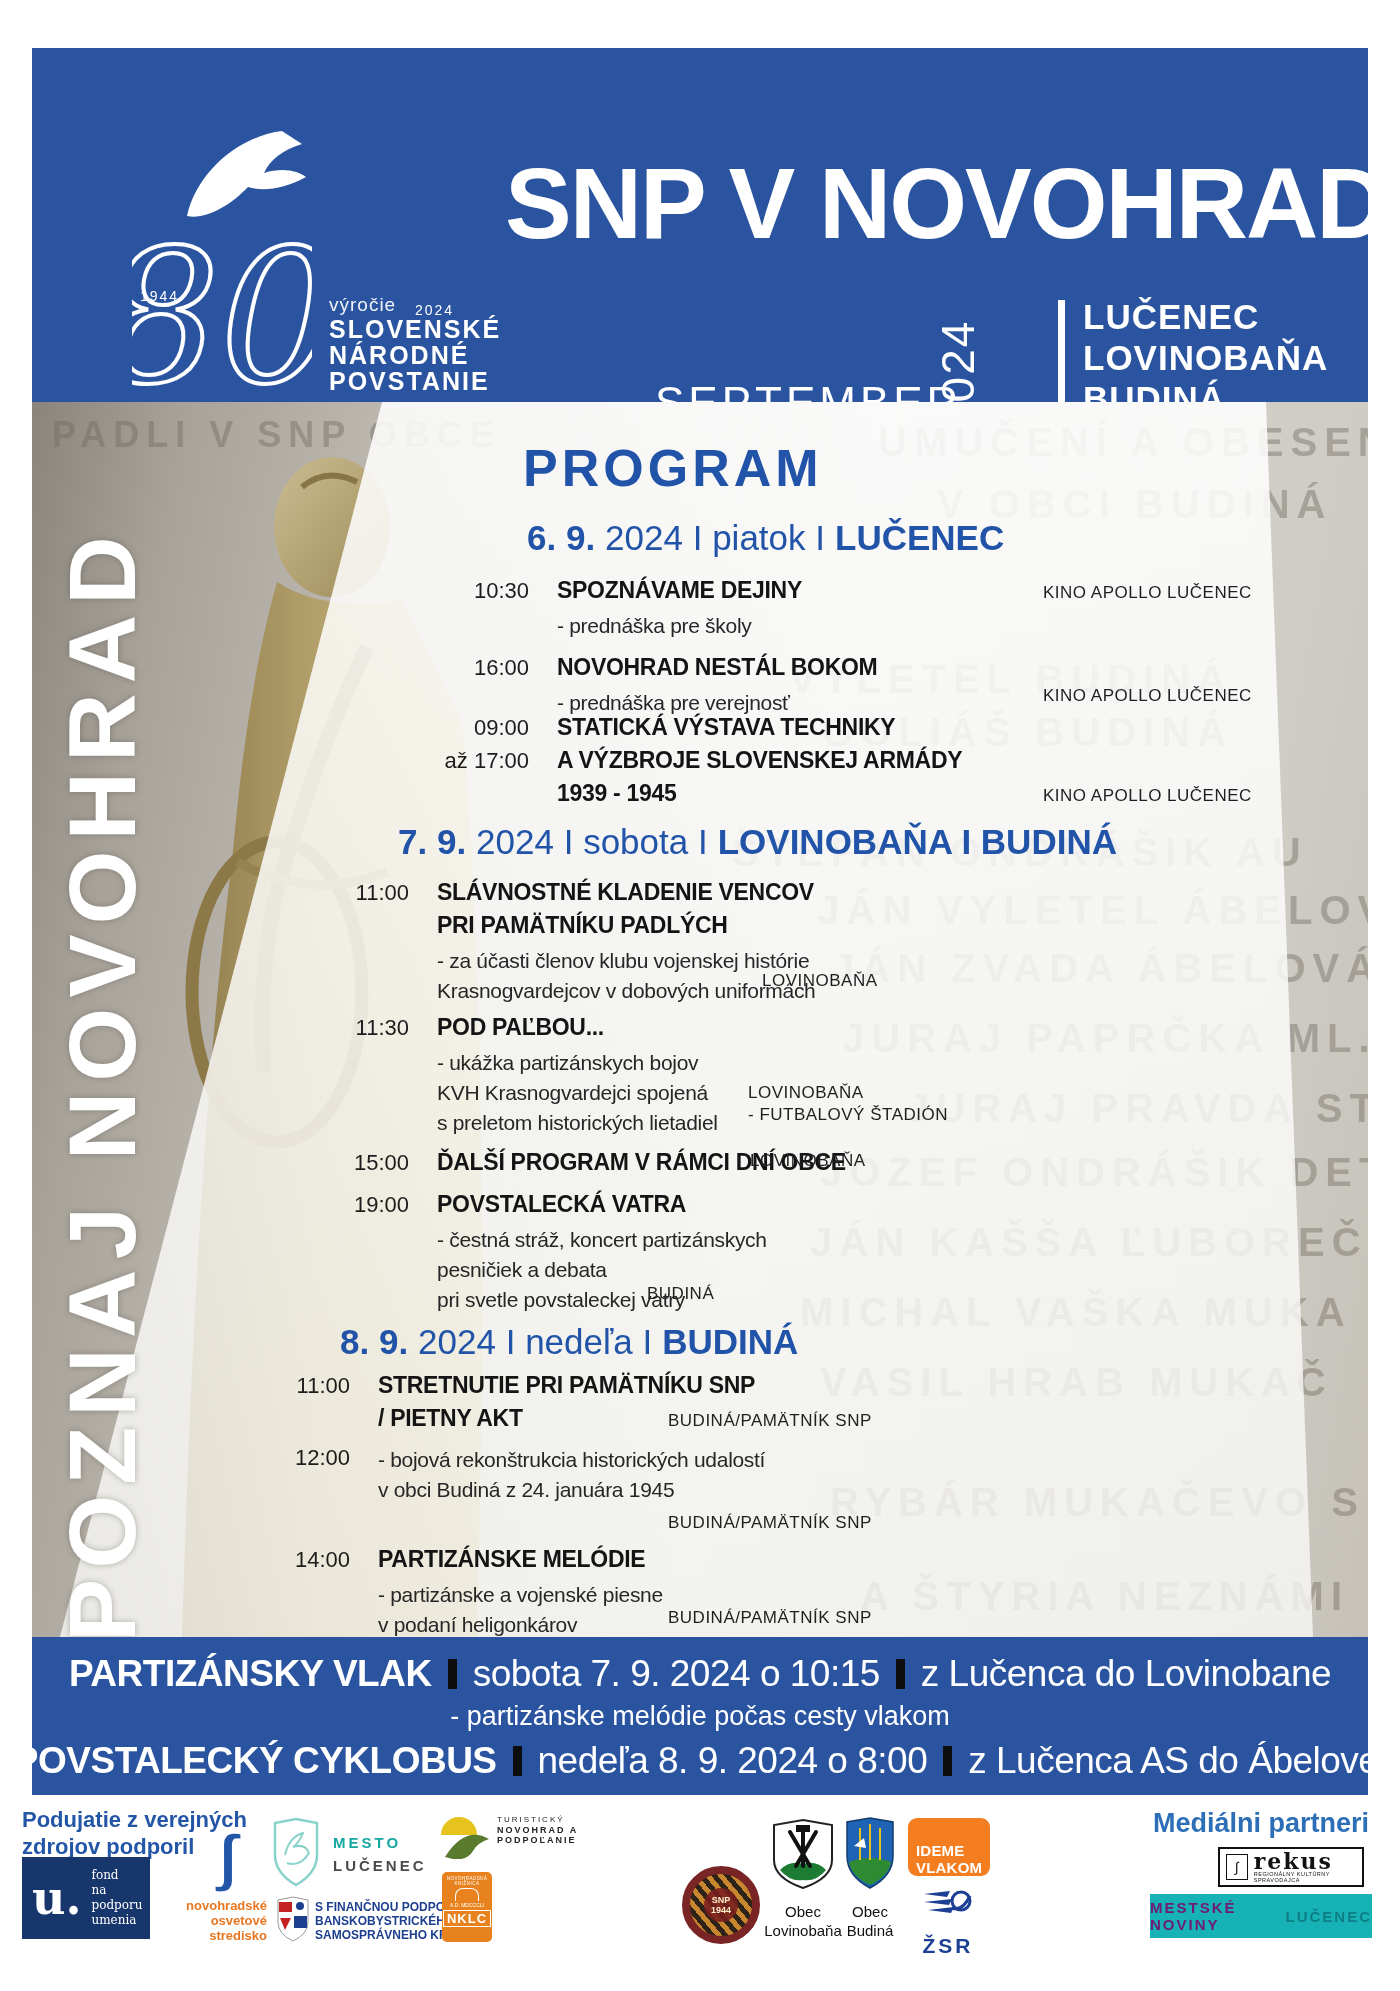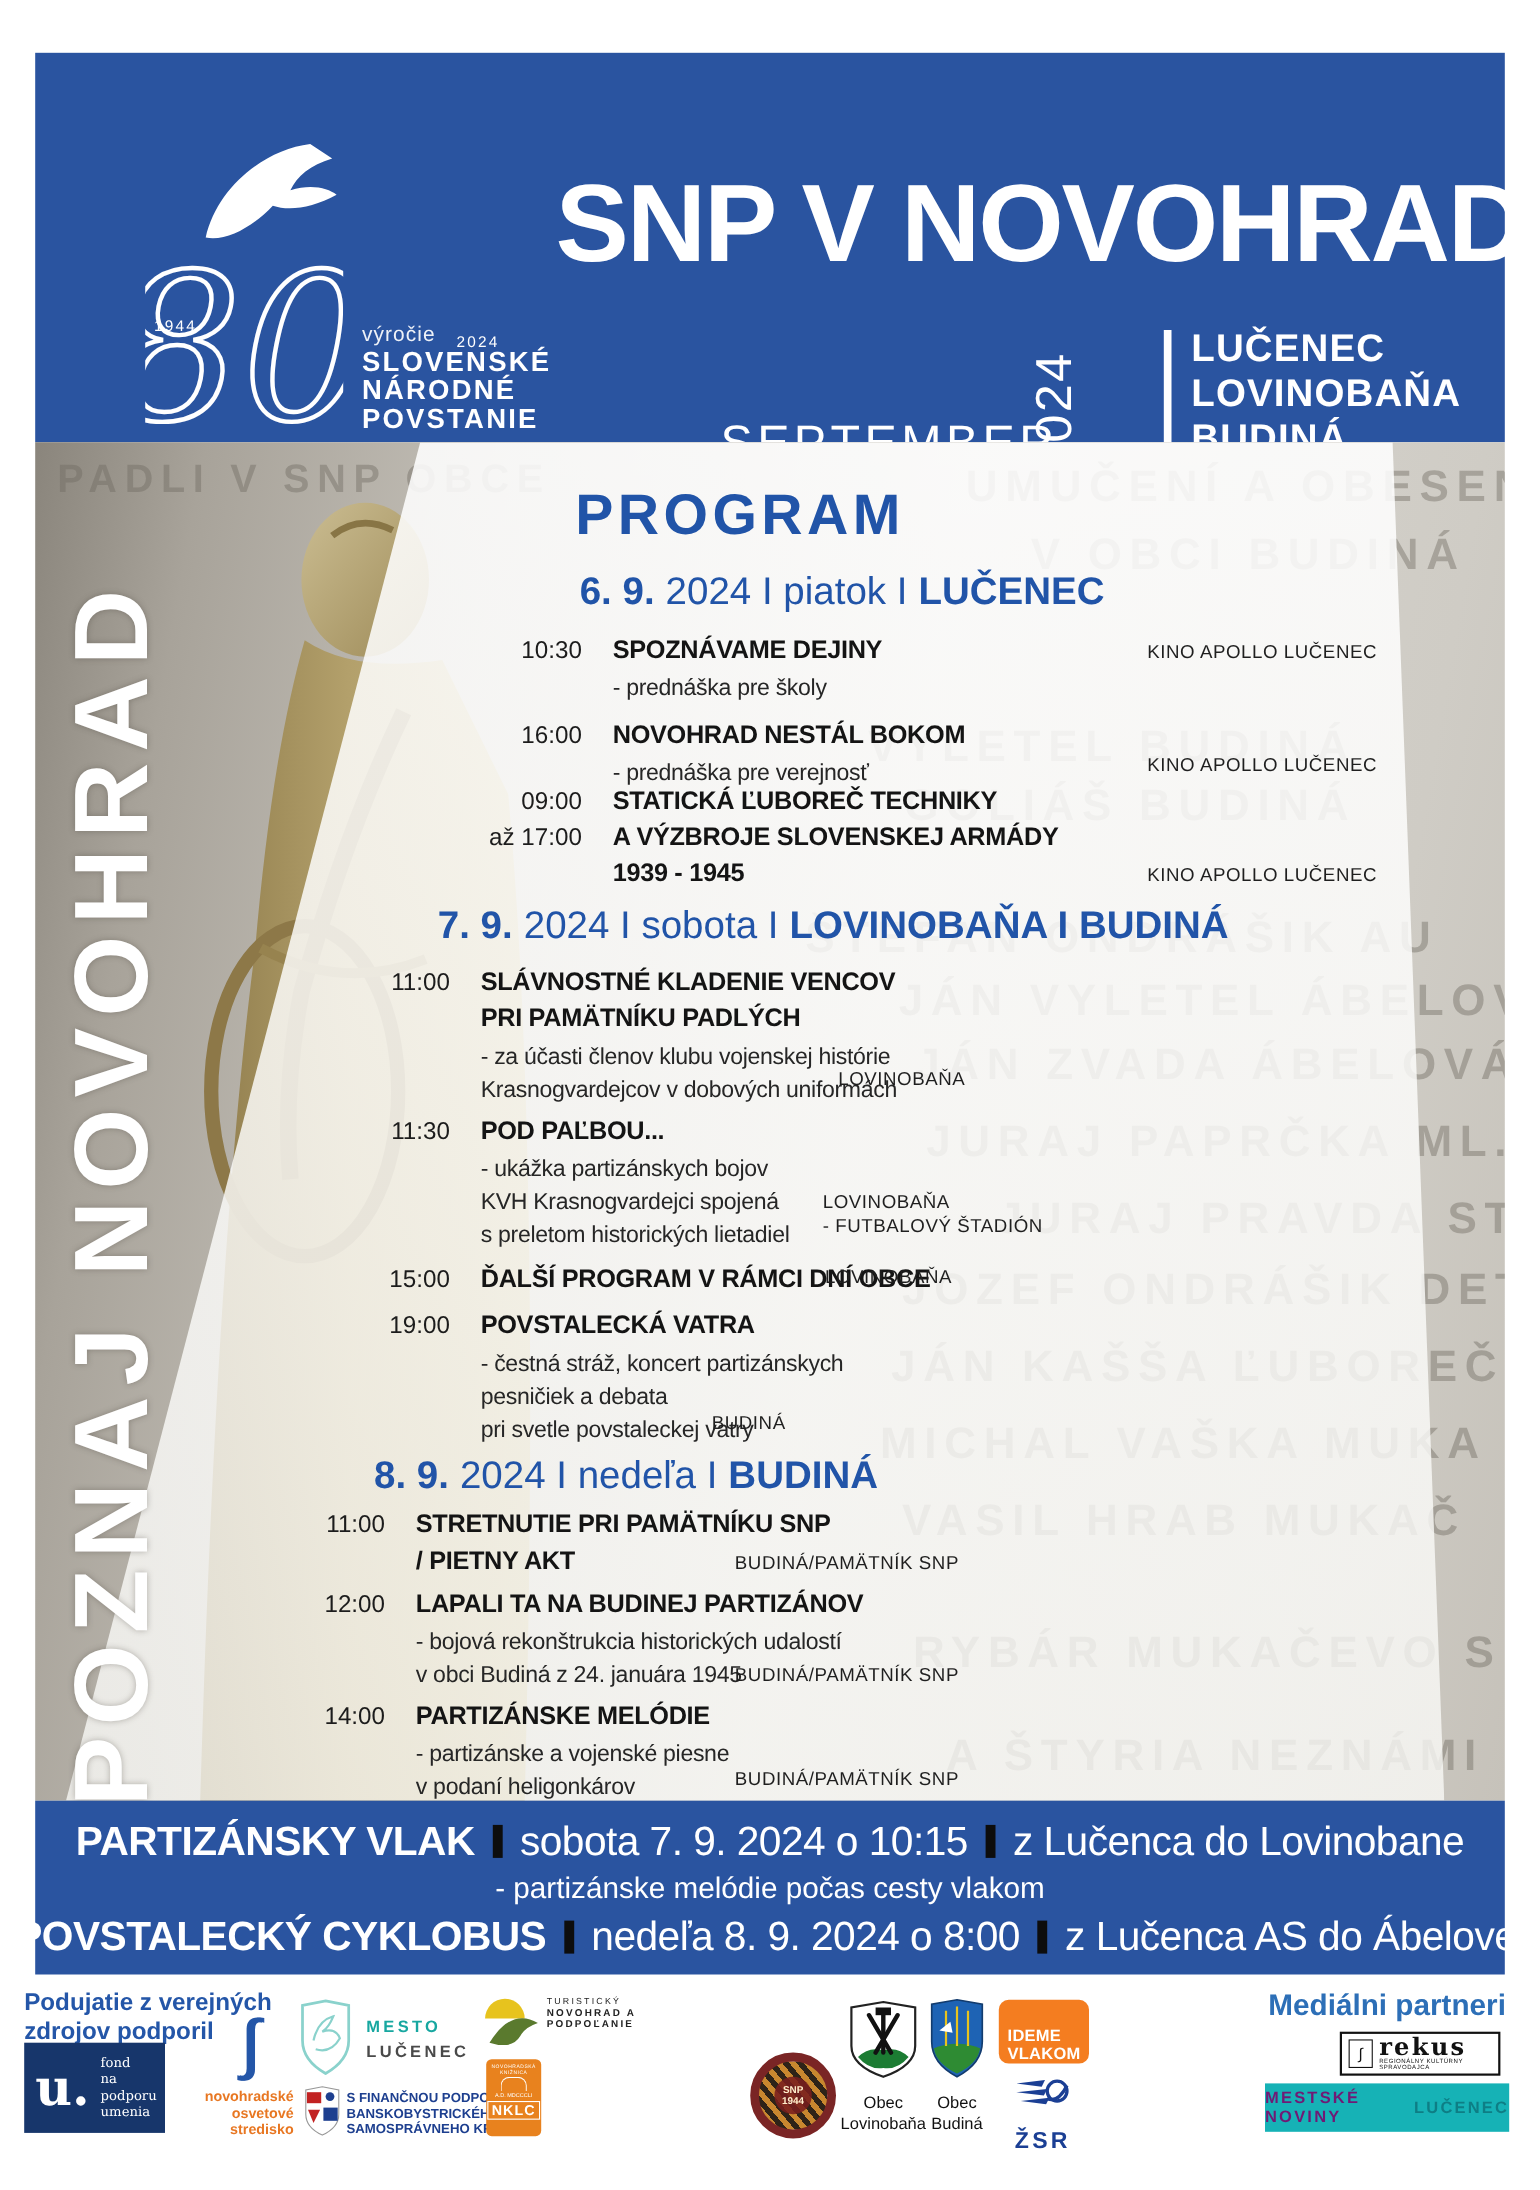--- a/index.html
+++ b/index.html
@@ -193,21 +193,21 @@
         <div class="ev-title">NOVOHRAD NESTÁL BOKOM</div>
         <div class="ev-desc first">- prednáška pre verejnosť</div>
       </div>
     </div>
     <div class="event" style="left:429px;top:711px;">
       <div class="ev-time">
         <div>09:00</div>
         <div>až 17:00</div>
       </div>
       <div class="ev-text">
-        <div class="ev-title">STATICKÁ ĽUBOREČ TECHNIKY</div>
+        <div class="ev-title">STATICKÁ VÝSTAVA TECHNIKY</div>
         <div class="ev-title">A VÝZBROJE SLOVENSKEJ ARMÁDY</div>
         <div class="ev-title">1939 - 1945</div>
       </div>
     </div>
     <div class="loc" style="left:1043px;top:583px;">KINO APOLLO LUČENEC</div>
     <div class="loc" style="left:1043px;top:686px;">KINO APOLLO LUČENEC</div>
     <div class="loc" style="left:1043px;top:786px;">KINO APOLLO LUČENEC</div>
 
     <div class="abs sec-head" style="left:398px;top:822px;">
       <span class="sh-b">7. 9.</span><span class="sh-m">2024 I sobota I</span><span class="sh-b">LOVINOBAŇA I BUDINÁ</span>
@@ -269,21 +269,20 @@
       <div class="ev-text">
         <div class="ev-title">STRETNUTIE PRI PAMÄTNÍKU SNP</div>
         <div class="ev-title">/ PIETNY AKT</div>
       </div>
     </div>
     <div class="event" style="left:250px;top:1441px;">
       <div class="ev-time">
           <div>12:00</div>
         </div>
       <div class="ev-text">
-        <div class="ev-title">LAPALI TA NA BUDINEJ PARTIZÁNOV</div>
         <div class="ev-desc first">- bojová rekonštrukcia historických udalostí</div>
         <div class="ev-desc">v obci Budiná z 24. januára 1945</div>
       </div>
     </div>
     <div class="event" style="left:250px;top:1543px;">
       <div class="ev-time">
           <div>14:00</div>
         </div>
       <div class="ev-text">
         <div class="ev-title">PARTIZÁNSKE MELÓDIE</div>

